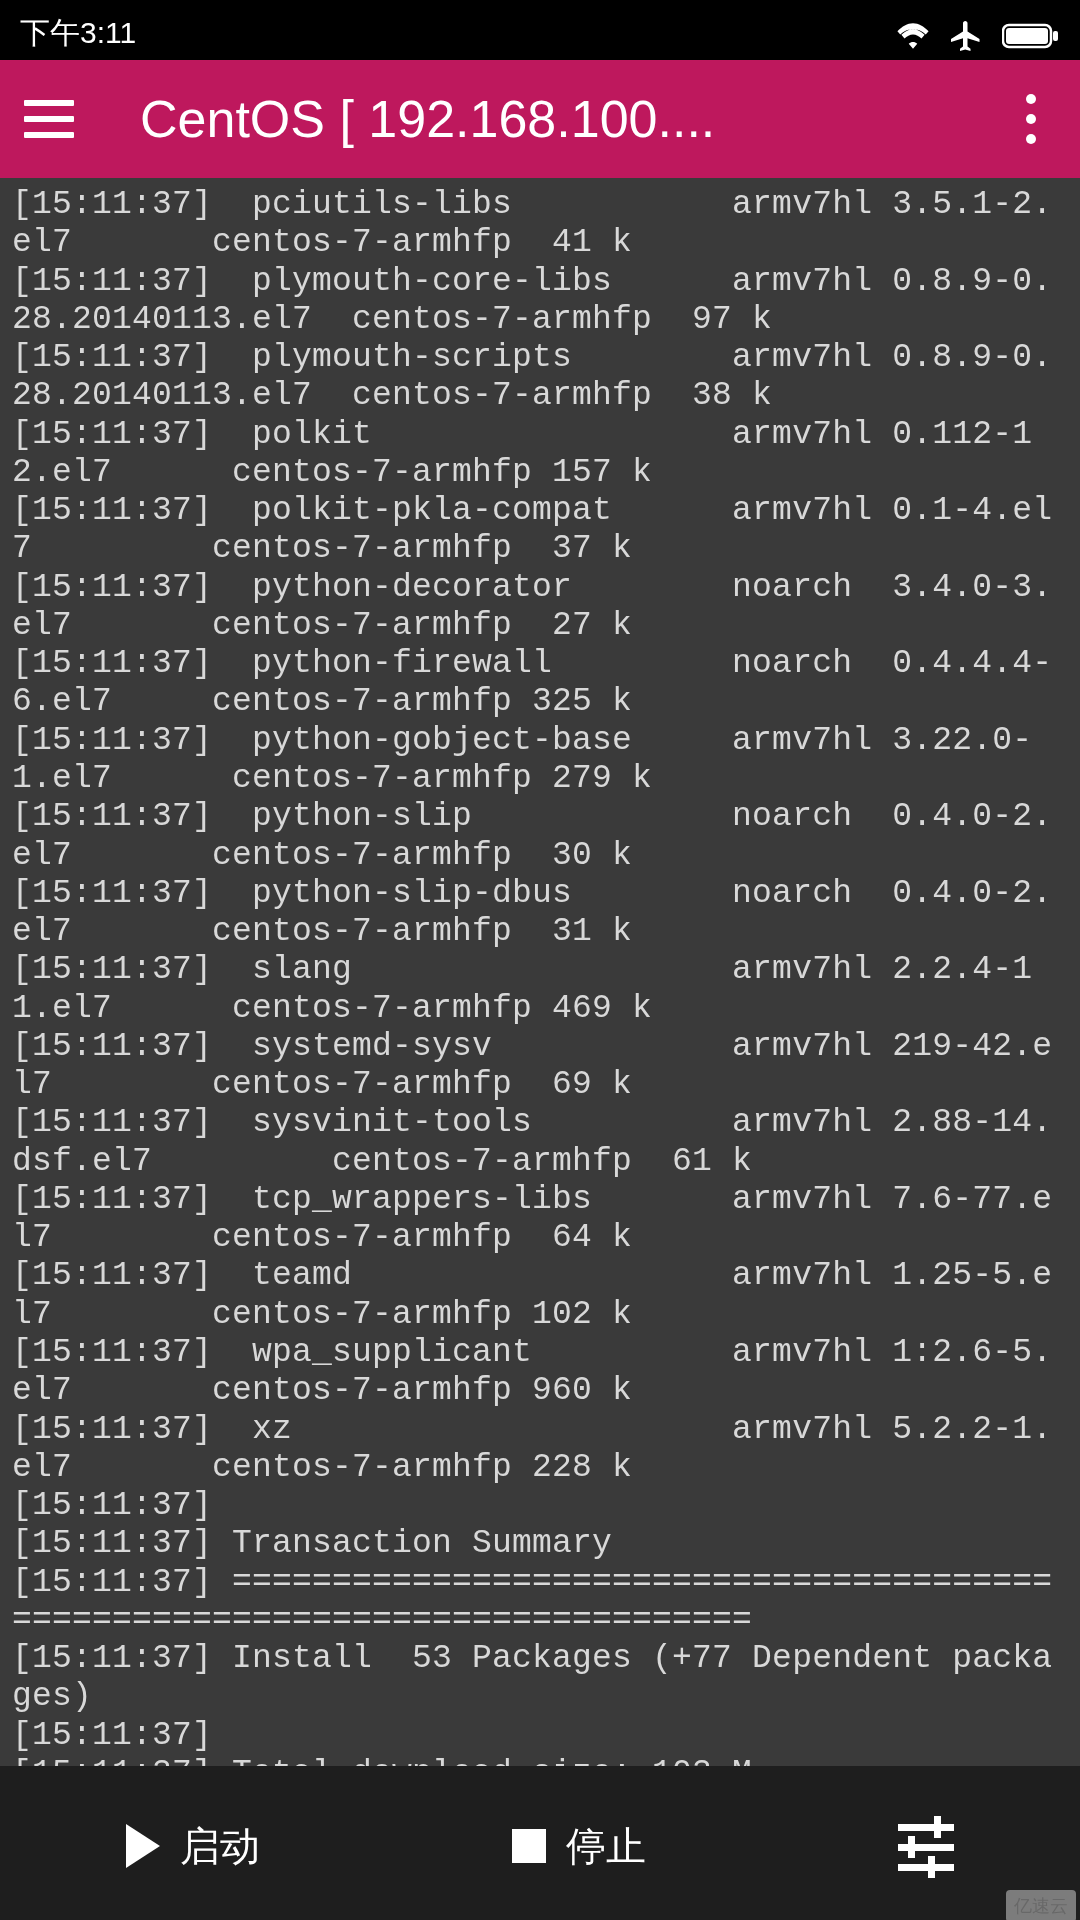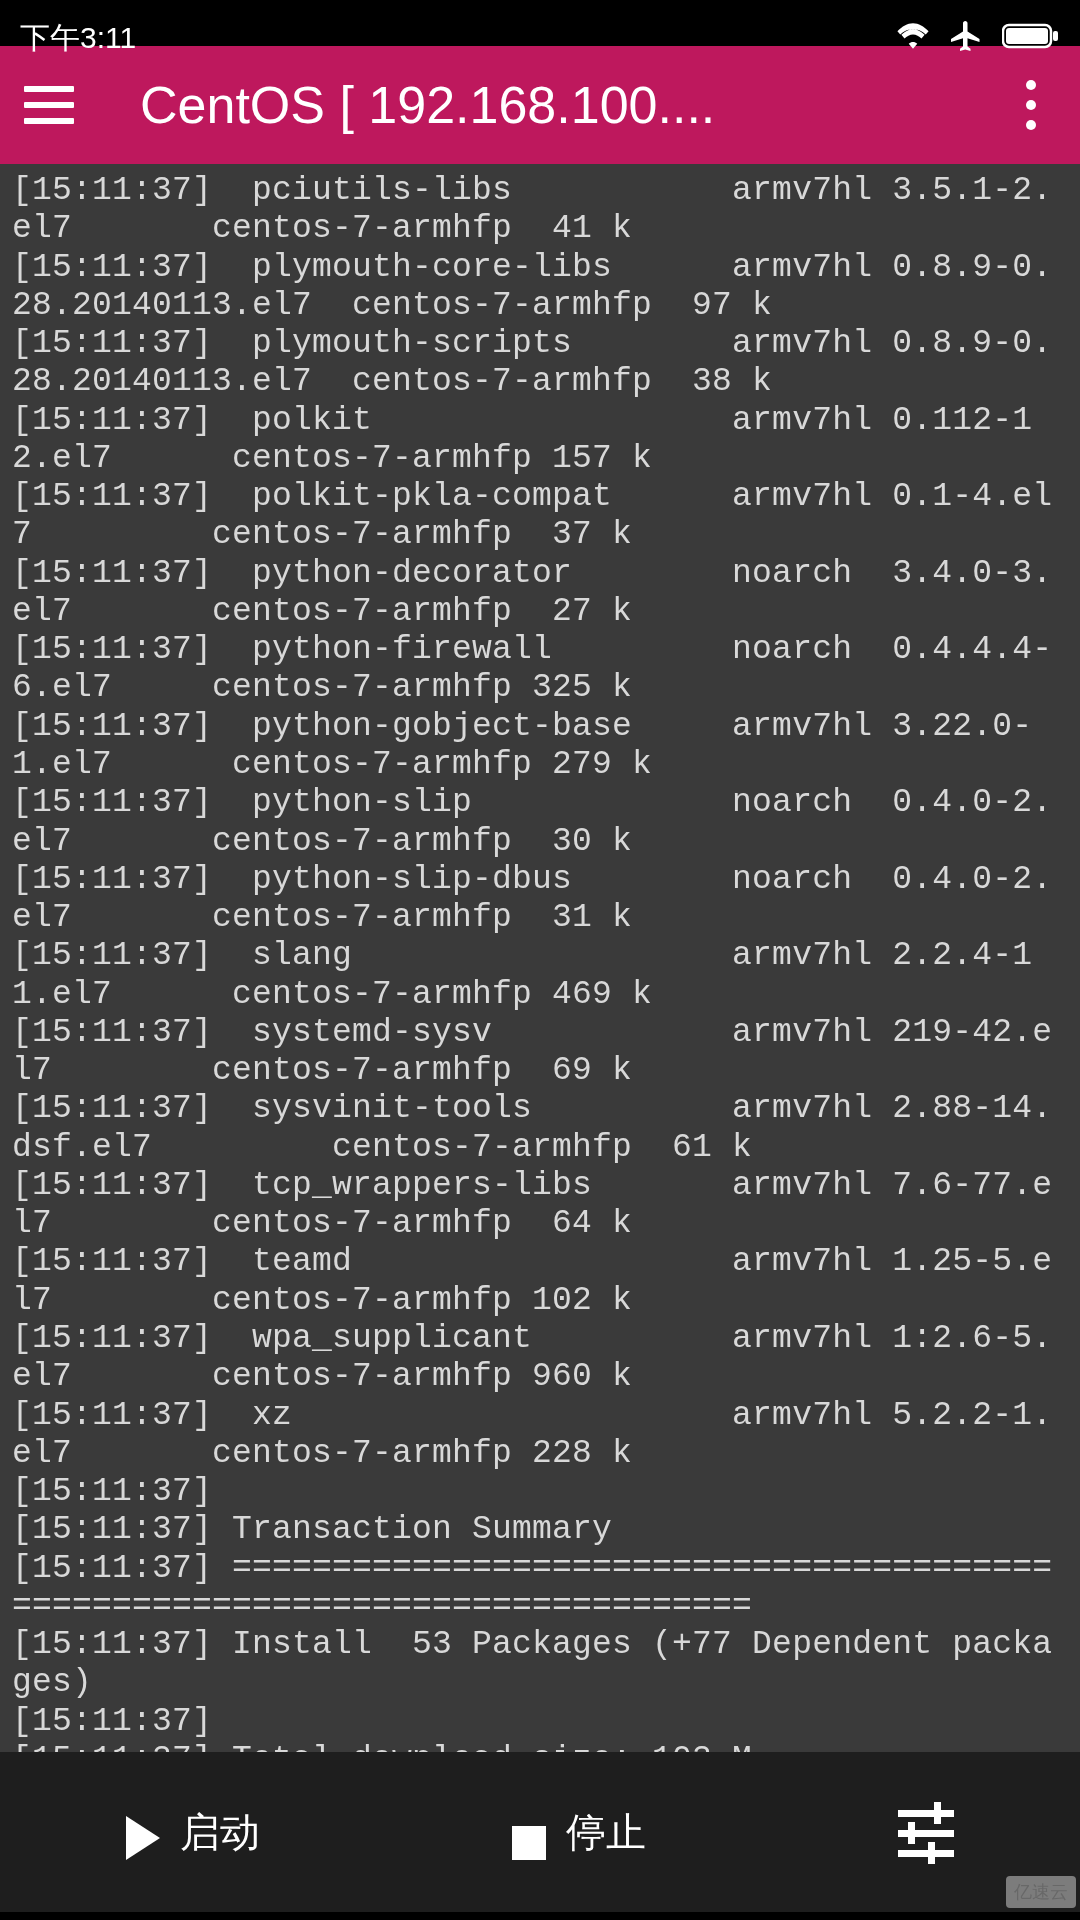--- a/index.html
+++ b/index.html
@@ -1,19 +1,19 @@
 <!DOCTYPE html>
 <html><head>
 <meta charset="utf-8">
 <style>
   * { margin: 0; padding: 0; box-sizing: border-box; }
   html, body { width: 1080px; height: 1920px; background: #000; font-family: sans-serif; overflow: hidden; }
   .status-bar {
-    height: 46px; background: #000; color: #fff; display: flex;
-    align-items: flex-start; justify-content: space-between; padding: 18px 20px;
+    height: 60px; background: #000; color: #fff; display: flex;
+    align-items: flex-end; justify-content: space-between; padding: 6px 20px;
     font-size: 30px;
   }
   .status-right { display: flex; align-items: center; gap: 18px; }
   .status-icon { display: inline-flex; align-items: center; justify-content: center; }
   .app-bar {
     height: 118px; background: #be185d; display: flex; align-items: center;
     padding: 0 24px; gap: 32px;
   }
   .hamburger { width: 60px; height: 60px; display:flex; flex-direction:column; justify-content:center; gap:10px; cursor:pointer;}
   .hamburger span { display:block; height:6px; background:#fff; width:50px; border-radius:1px;}
@@ -23,21 +23,21 @@
   .terminal {
     background: #3a3a3a; color: #d8d8d8; font-family: "Courier New", monospace;
     font-size: 33px; line-height: 1.16; padding: 8px 12px 12px 12px;
     white-space: pre-wrap; word-break: break-all; height: 1588px; overflow:hidden;
     letter-spacing: 0.2px;
   }
   .bottom-bar {
     height: 160px; background: #1e1e1e; display:flex; align-items:center;
     justify-content: space-around; color:#fff; position:relative;
   }
-  .bb-item { display:flex; align-items:flex-end; gap:20px; font-size:40px; cursor:pointer;}
+  .bb-item { display:flex; align-items:center; gap:20px; font-size:40px; cursor:pointer;}
   .play-tri { width:0; height:0; border-left:34px solid #fff; border-top:22px solid transparent; border-bottom:22px solid transparent;}
   .stop-sq { width:34px; height:34px; background:#fff;}
   .sliders { width:56px; height:56px; position:relative;}
   .sliders .bar { position:absolute; height:7px; background:#fff; left:0; right:0;}
   .sliders .knob { position:absolute; width:7px; height:22px; background:#fff; top:-8px;}
   .watermark {
     position: absolute; right: 4px; bottom: 4px; opacity: 0.7;
     font-size: 18px; color: #888; background: rgba(255,255,255,0.6);
     padding: 4px 8px; border-radius: 4px; font-family: sans-serif;
   }

